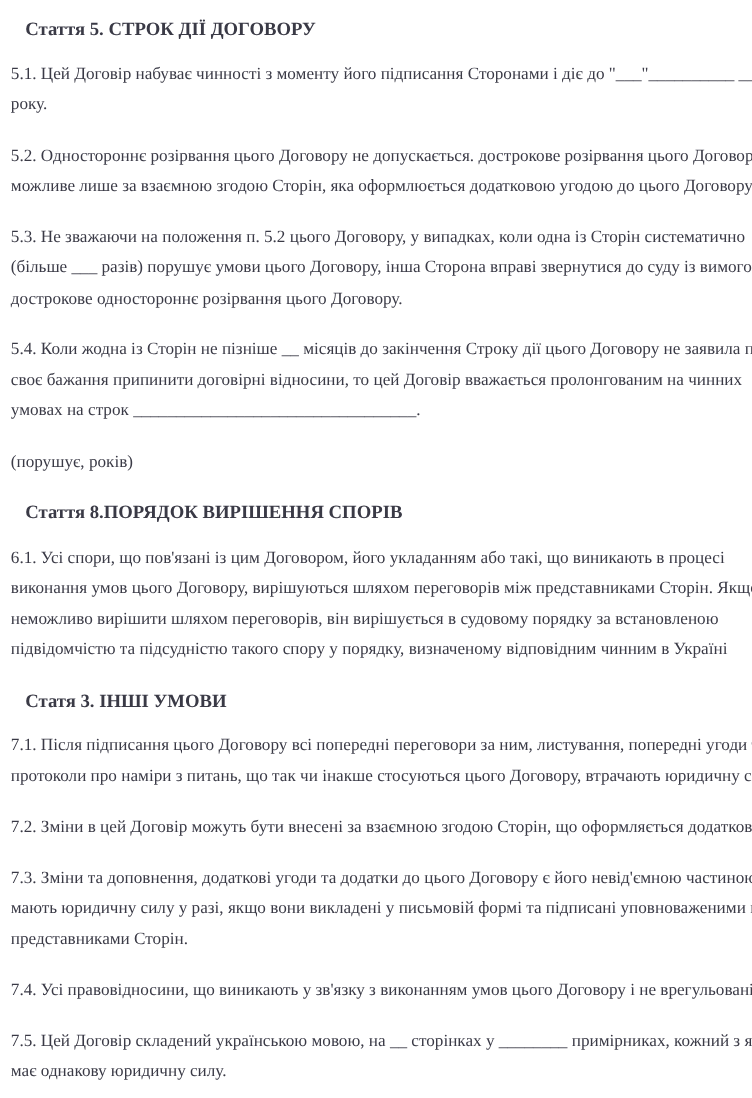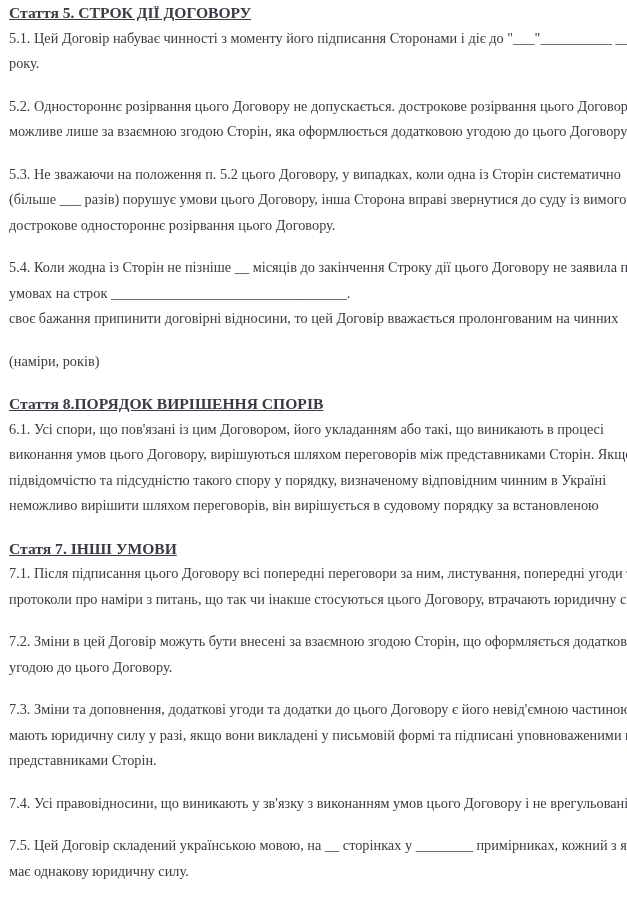--- a/index.html
+++ b/index.html
@@ -13,25 +13,24 @@
     overflow: hidden;
     font-family: "Liberation Serif", serif;
     font-size: 14.3px;
     line-height: 25.5px;
     color: #3a3a46;
   }
   main.doc {
     padding: 0 18px 0 9px;
   }
   .h {
-    margin: 0;
+    margin: 12px;
     font-weight: bold;
     font-size: 15.6px;
     line-height: 25.5px;
-    text-decoration: underline;
   }
   .p {
     margin: 0 0 17px 0;
   }
   .ln {
     display: block;
     white-space: pre;
   }
 </style>
 </head>
@@ -54,51 +53,50 @@
   </p>
 
   <p class="p">
     <span class="ln">5.3. Не зважаючи на положення п. 5.2 цього Договору, у випадках, коли одна із Сторін систематично</span>
     <span class="ln">(більше ___ разів) порушує умови цього Договору, інша Сторона вправі звернутися до суду із вимогою про</span>
     <span class="ln">дострокове одностороннє розірвання цього Договору.</span>
   </p>
 
   <p class="p">
     <span class="ln">5.4. Коли жодна із Сторін не пізніше __ місяців до закінчення Строку дії цього Договору не заявила про</span>
+    <span class="ln">своє бажання припинити договірні відносини, то цей Договір вважається пролонгованим на чинних</span>
     <span class="ln">умовах на строк _________________________________.</span>
-    <span class="ln">своє бажання припинити договірні відносини, то цей Договір вважається пролонгованим на чинних</span>
   </p>
 
   <p class="p">
-    <span class="ln">(наміри, років)</span>
+    <span class="ln">(порушує, років)</span>
   </p>
 
   <h2 class="h">
       <span class="ln">Стаття 8.ПОРЯДОК ВИРІШЕННЯ СПОРІВ</span>
     </h2>
 
   <p class="p">
     <span class="ln">6.1. Усі спори, що пов'язані із цим Договором, його укладанням або такі, що виникають в процесі</span>
     <span class="ln">виконання умов цього Договору, вирішуються шляхом переговорів між представниками Сторін. Якщо спір</span>
+    <span class="ln">неможливо вирішити шляхом переговорів, він вирішується в судовому порядку за встановленою</span>
     <span class="ln">підвідомчістю та підсудністю такого спору у порядку, визначеному відповідним чинним в Україні</span>
-    <span class="ln">неможливо вирішити шляхом переговорів, він вирішується в судовому порядку за встановленою</span>
   </p>
 
   <h2 class="h">
-      <span class="ln">Статя 7. ІНШІ УМОВИ</span>
+      <span class="ln">Статя 3. ІНШІ УМОВИ</span>
     </h2>
 
   <p class="p">
     <span class="ln">7.1. Після підписання цього Договору всі попередні переговори за ним, листування, попередні угоди та</span>
     <span class="ln">протоколи про наміри з питань, що так чи інакше стосуються цього Договору, втрачають юридичну силу.</span>
   </p>
 
   <p class="p">
     <span class="ln">7.2. Зміни в цей Договір можуть бути внесені за взаємною згодою Сторін, що оформляється додатковою</span>
-    <span class="ln">угодою до цього Договору.</span>
   </p>
 
   <p class="p">
     <span class="ln">7.3. Зміни та доповнення, додаткові угоди та додатки до цього Договору є його невід'ємною частиною і</span>
     <span class="ln">мають юридичну силу у разі, якщо вони викладені у письмовій формі та підписані уповноваженими на те</span>
     <span class="ln">представниками Сторін.</span>
   </p>
 
   <p class="p">
     <span class="ln">7.4. Усі правовідносини, що виникають у зв'язку з виконанням умов цього Договору і не врегульовані ним,</span>

